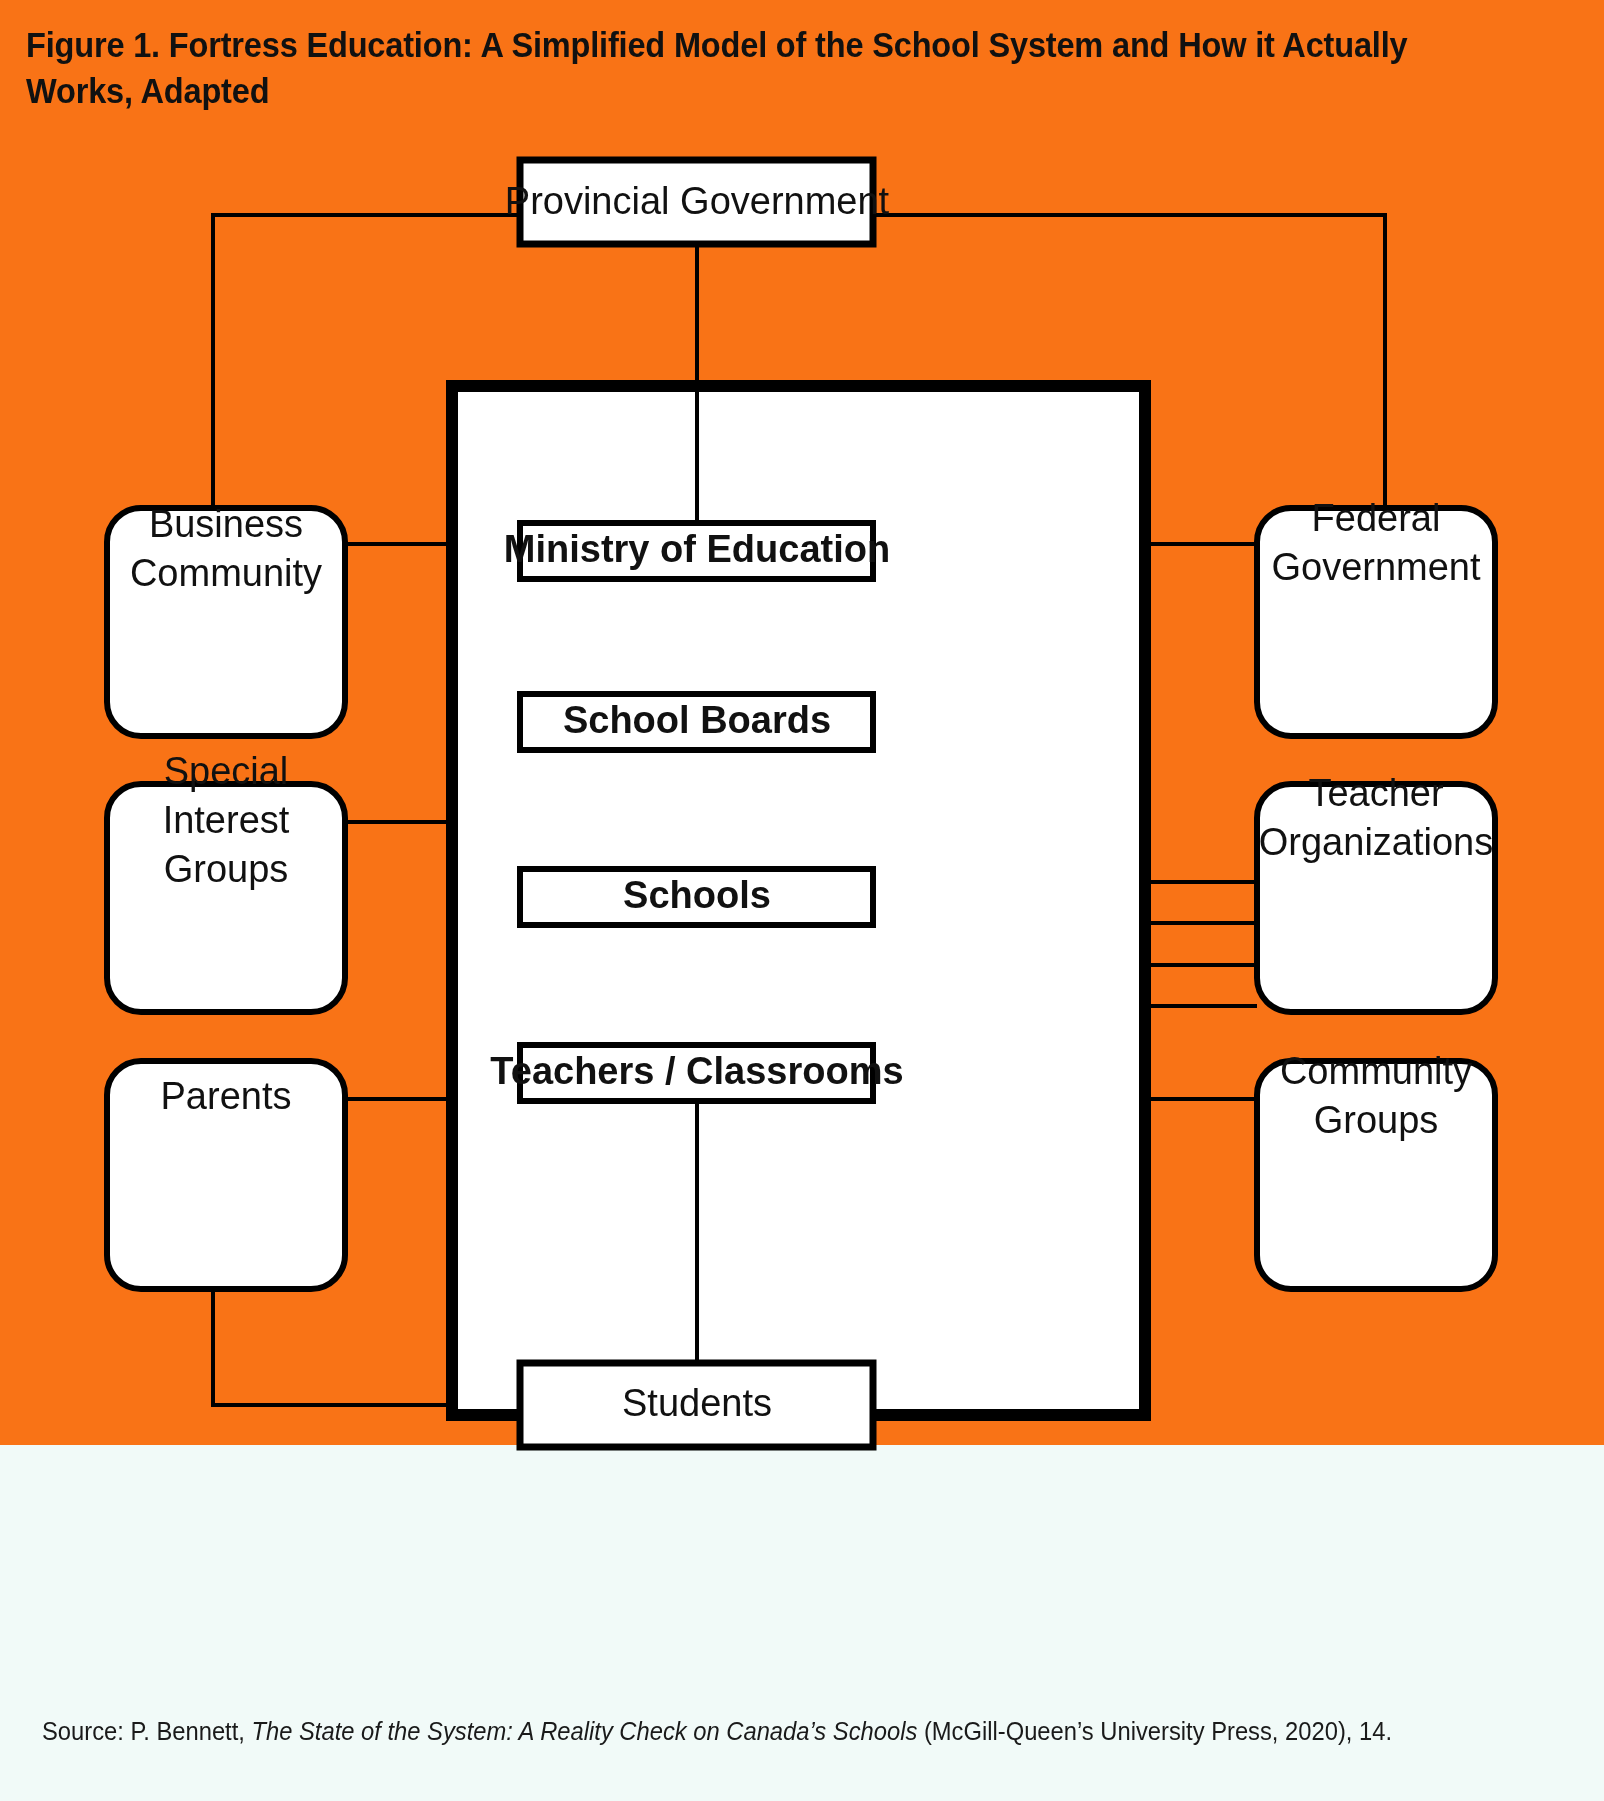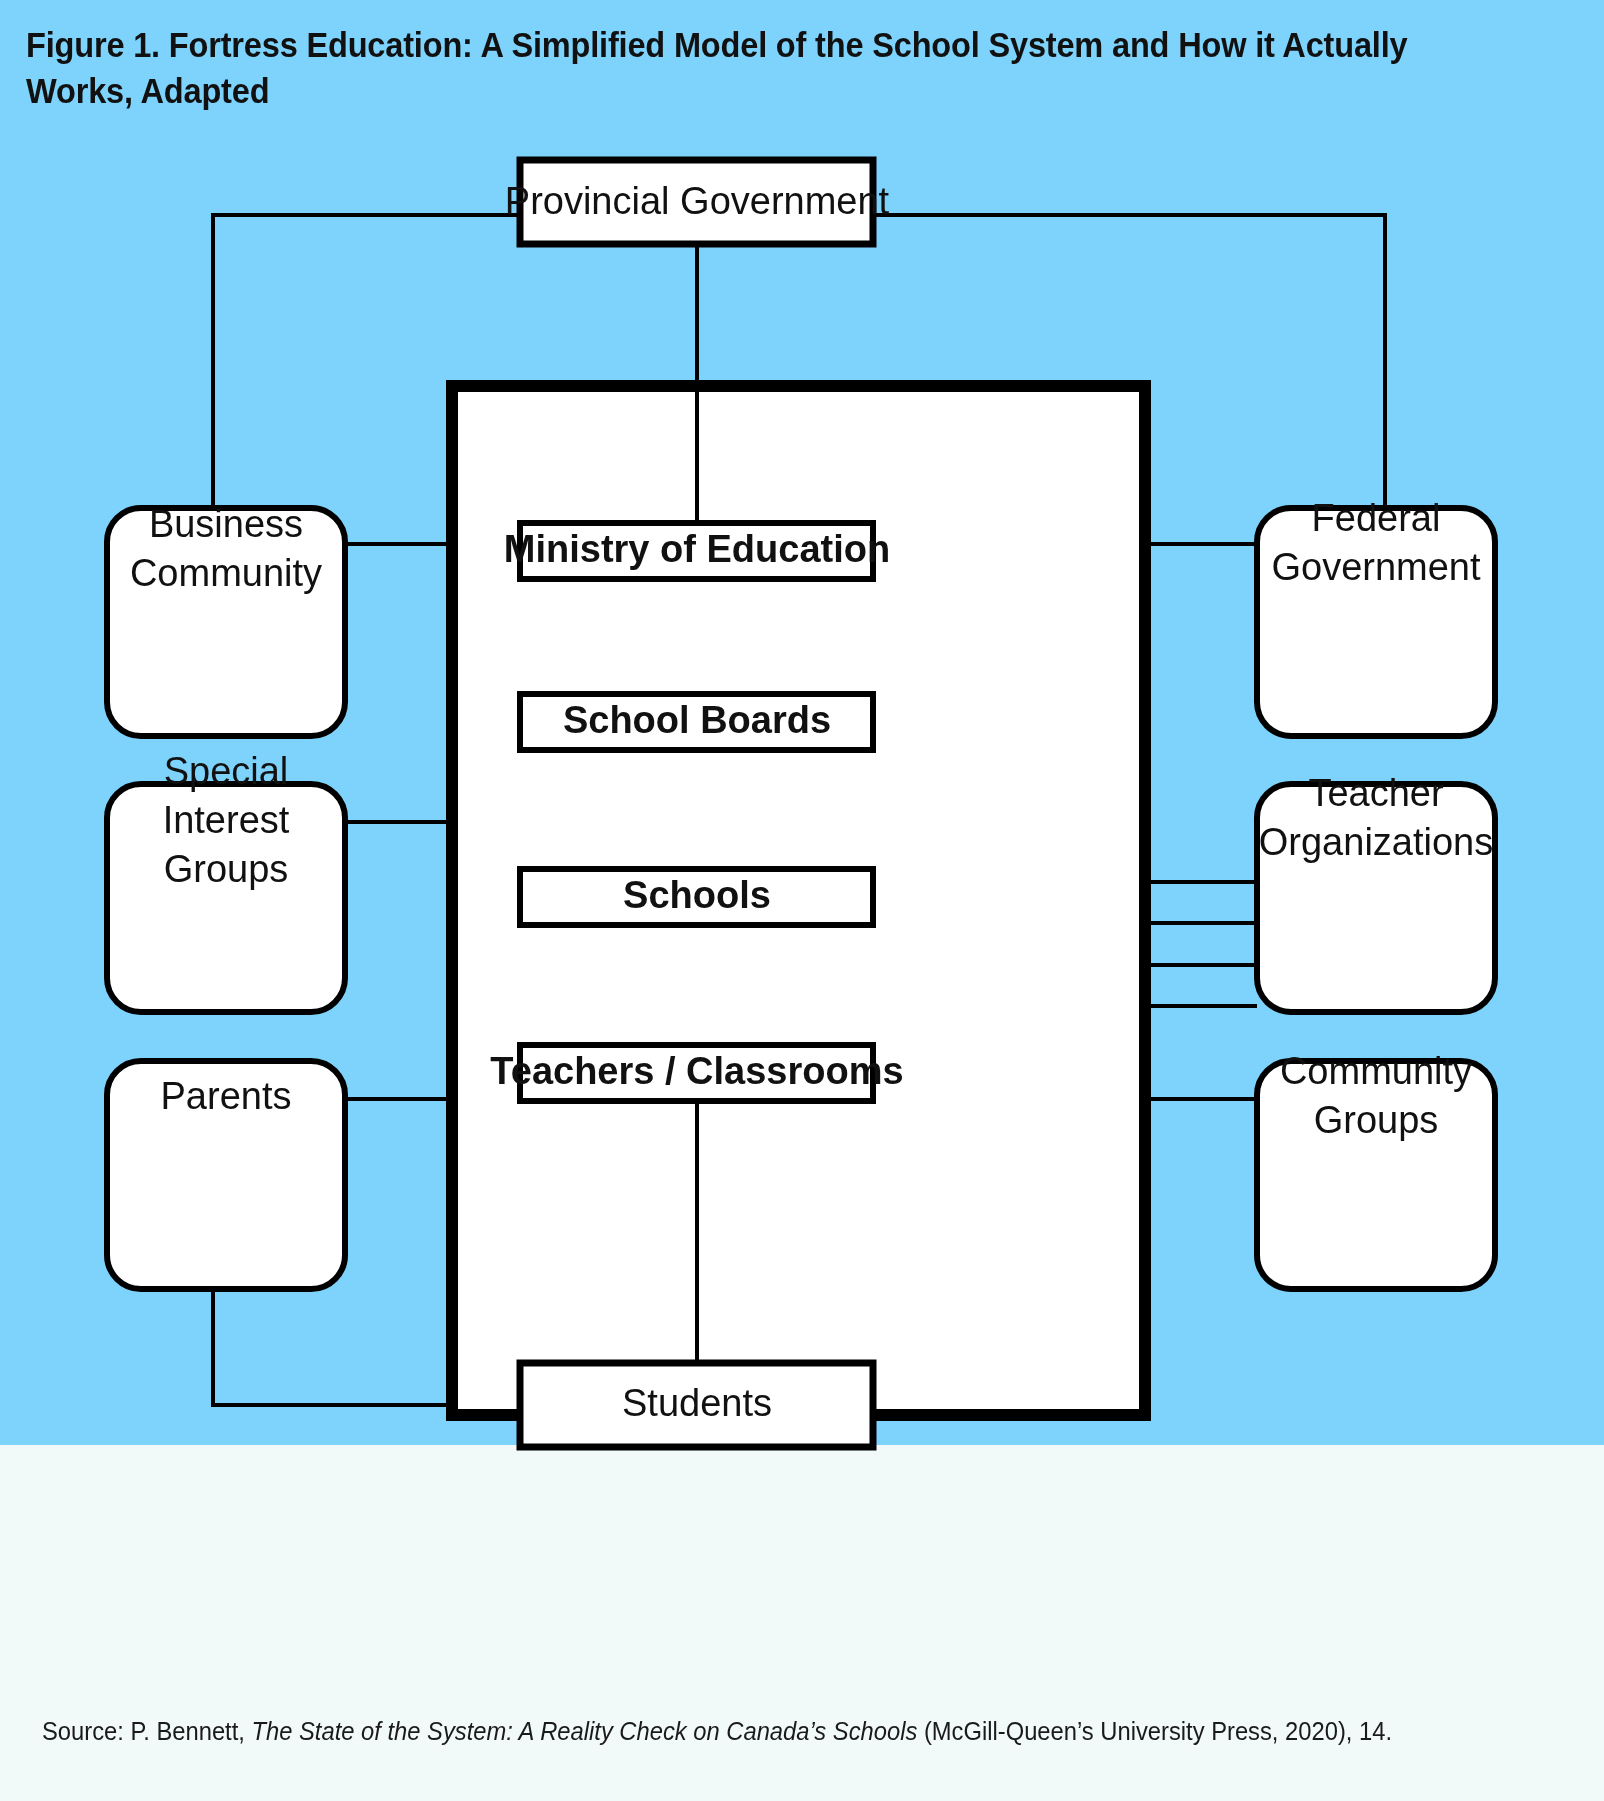--- a/index.html
+++ b/index.html
@@ -11,21 +11,21 @@
     height: 1801px;
     background: #f1faf8;
     font-family: "Liberation Sans", sans-serif;
     color: #000;
     overflow: hidden;
   }
   #page {
     position: relative;
     width: 1604px;
     height: 1445px;
-    background: #7dd3fc;
+    background: #f97316;
   }
   #figure-title {
     position: absolute;
     left: 26px;
     top: 22px;
     width: 1545px;
     font-size: 35px;
     line-height: 1.30;
     font-weight: 700;
     font-stretch: condensed;

